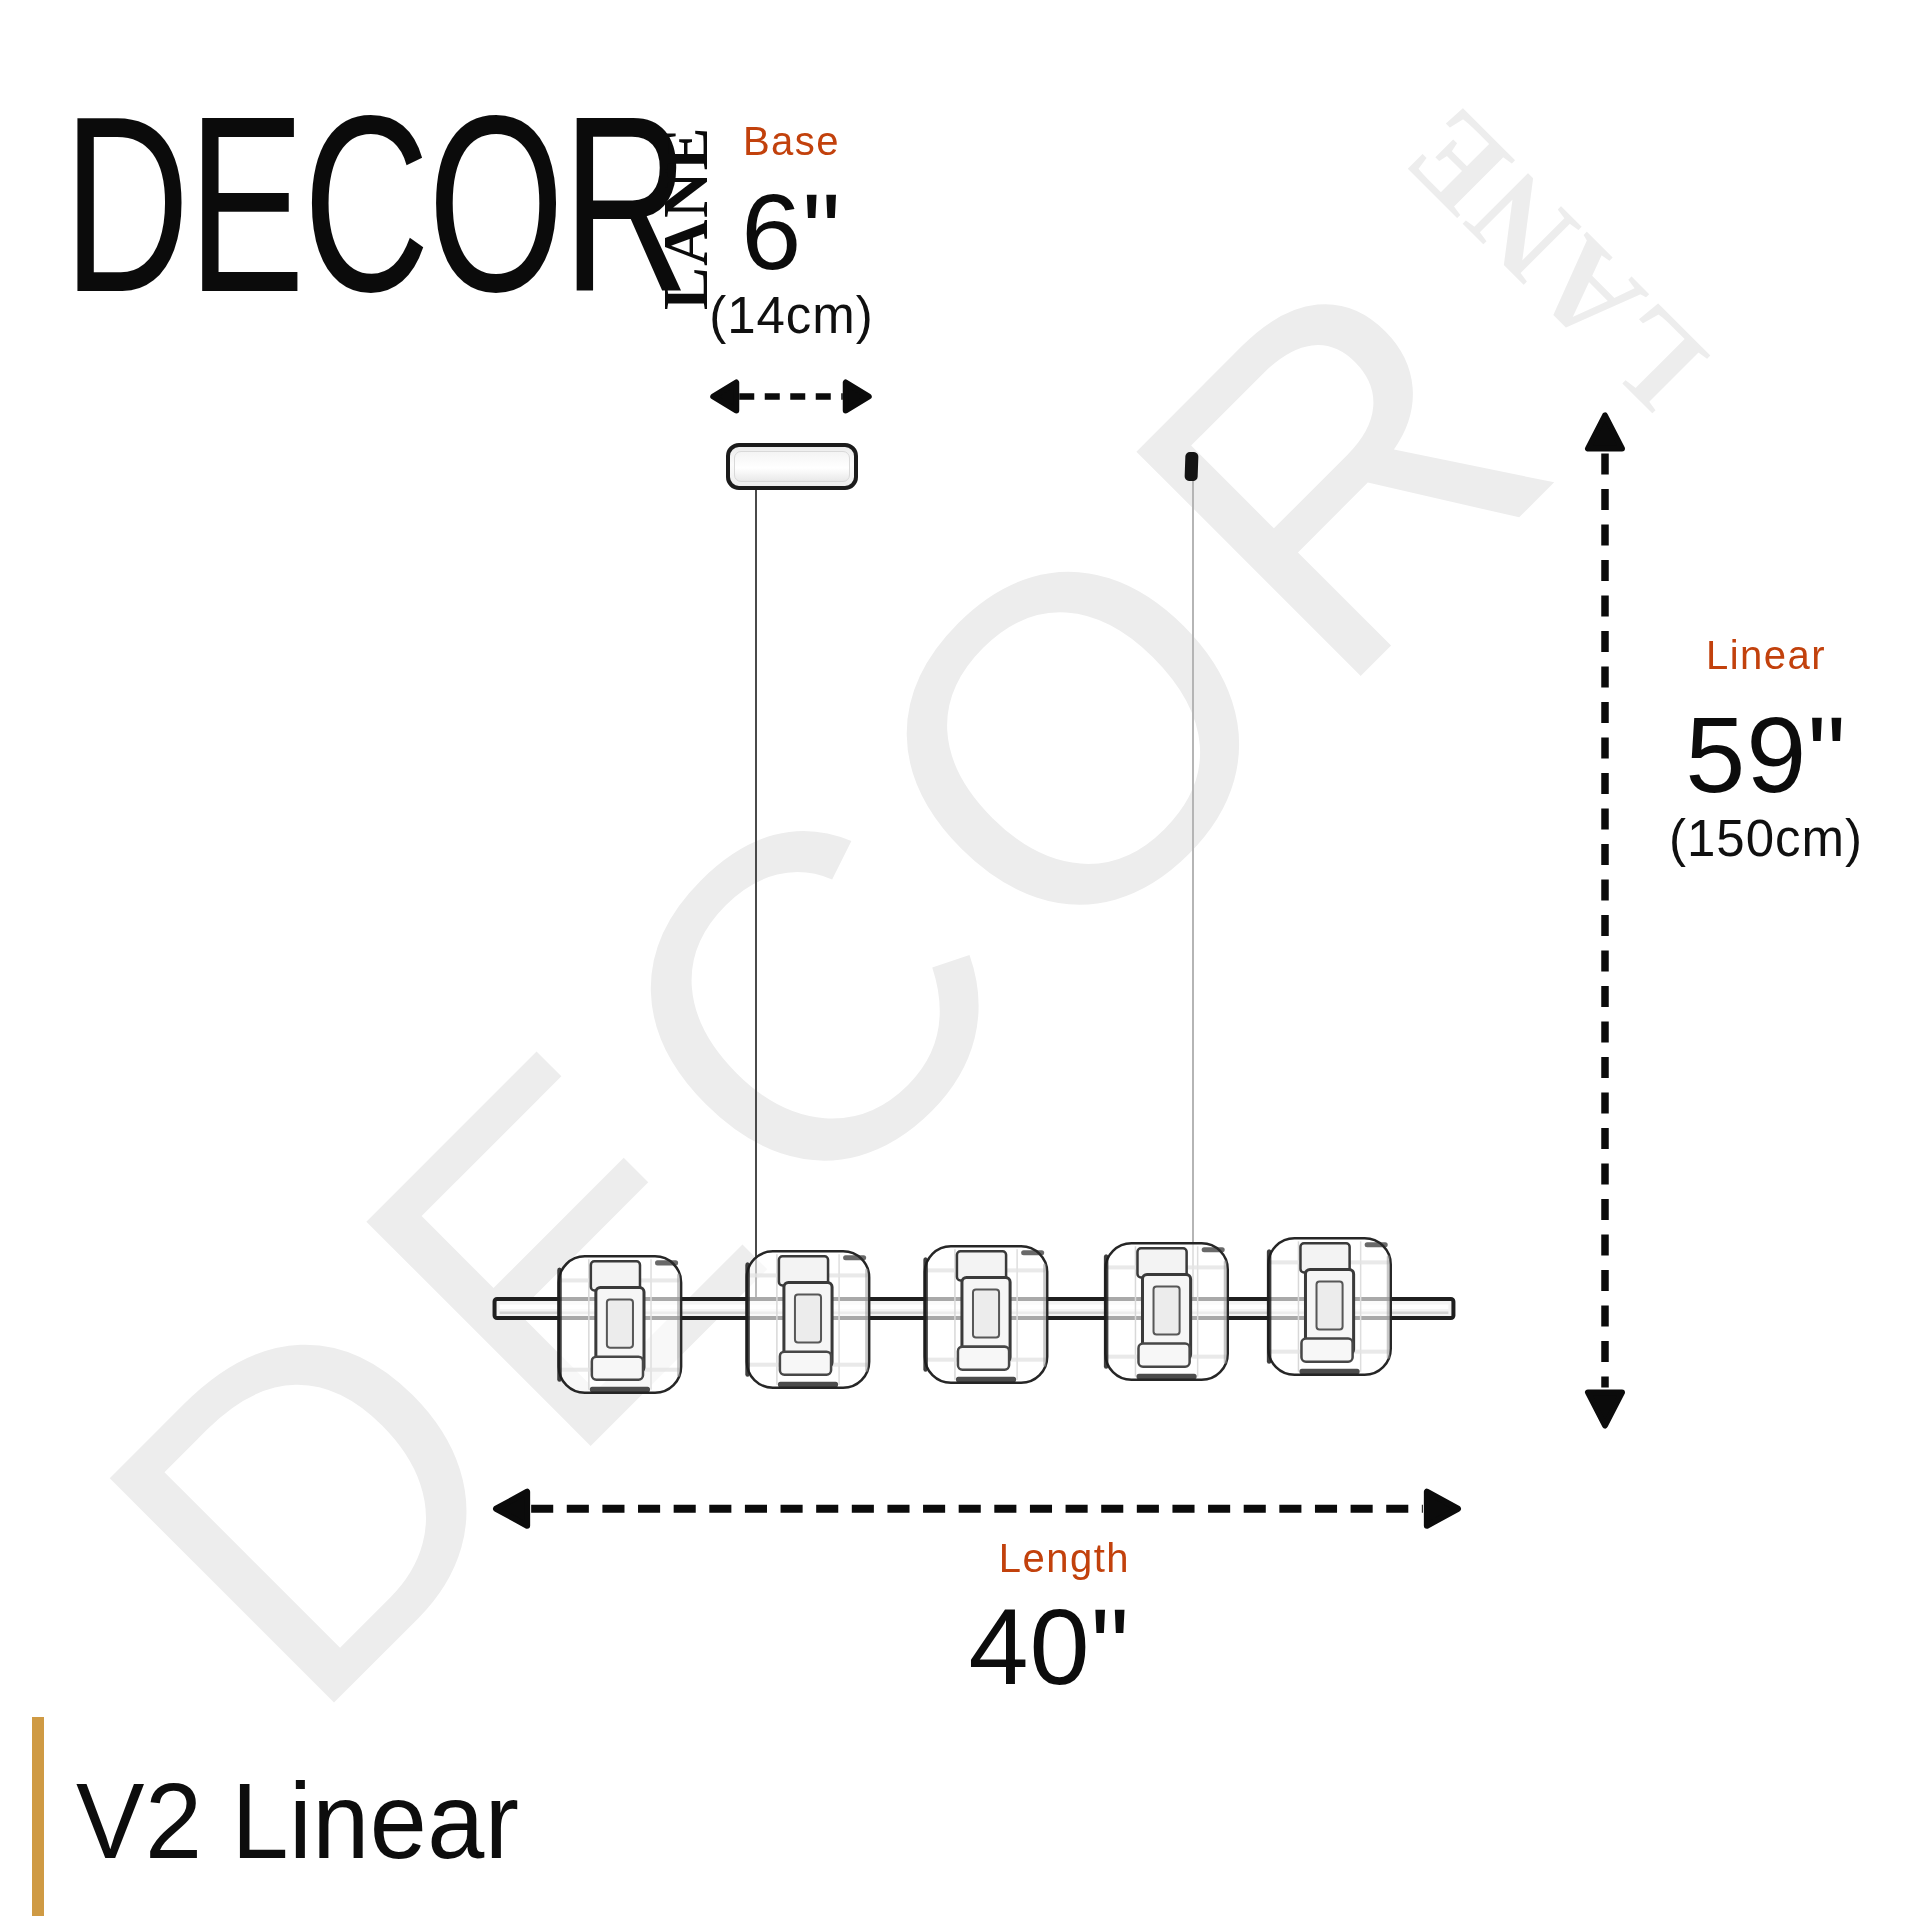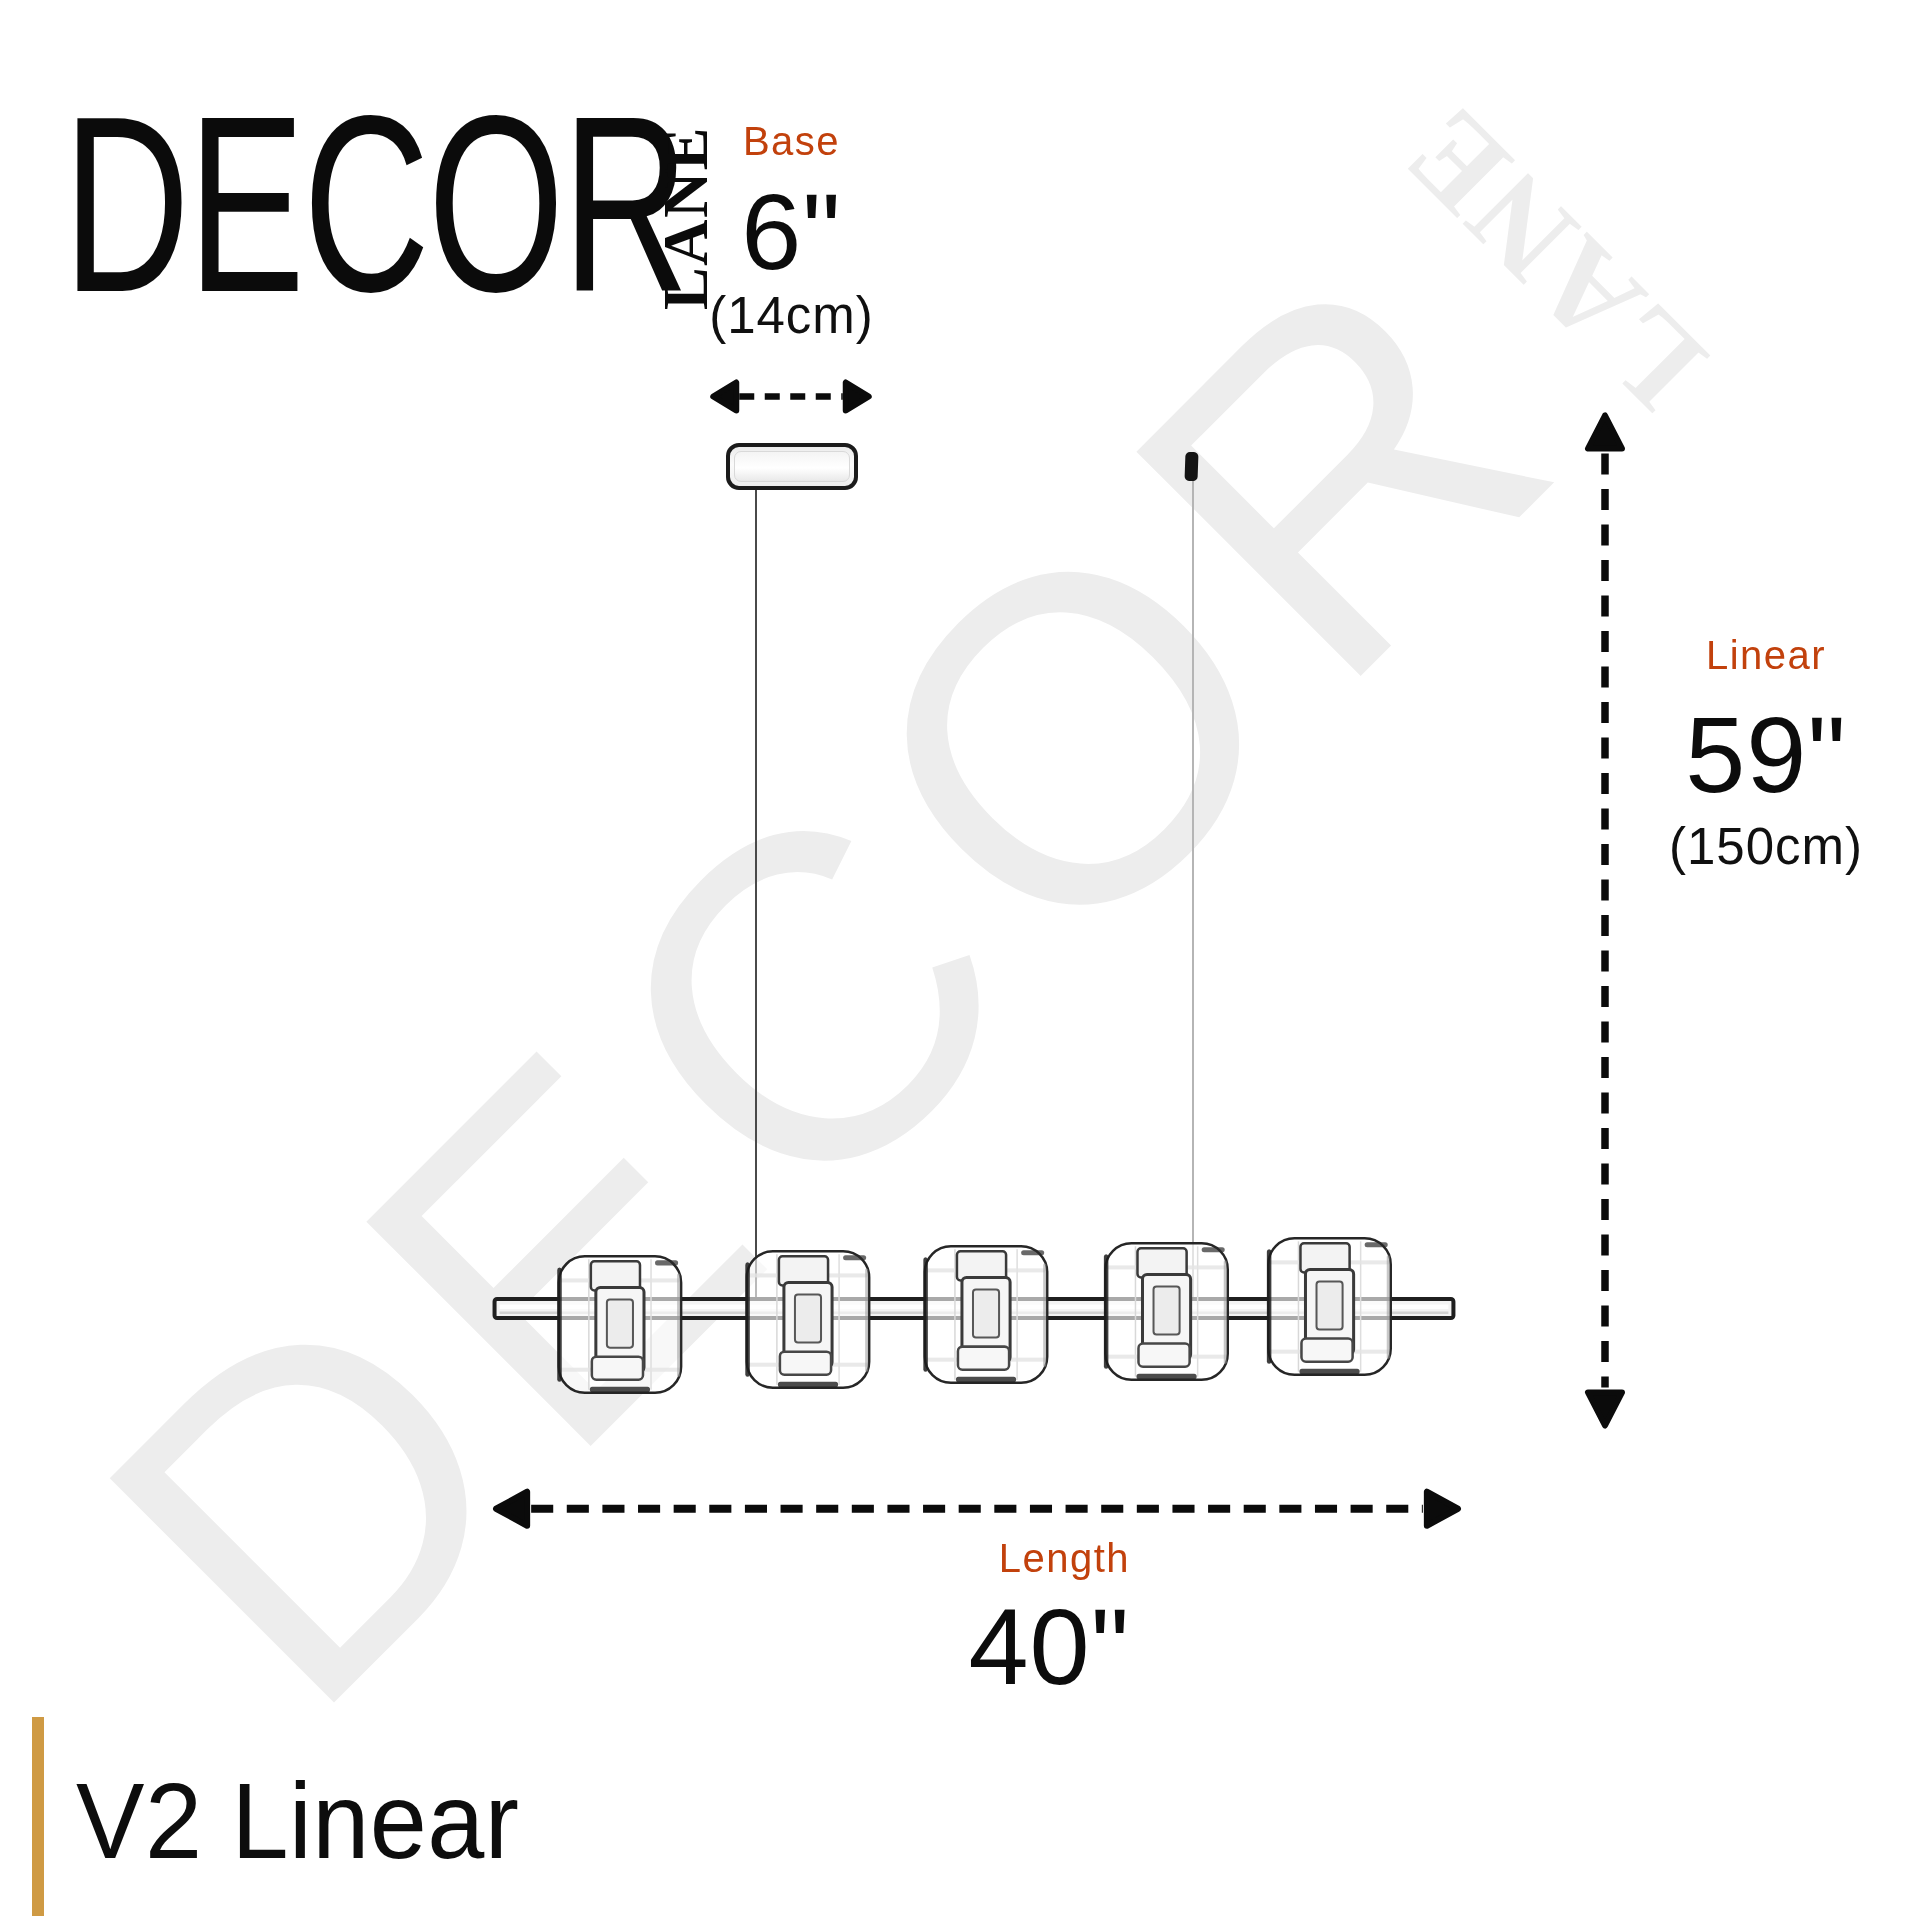--- a/index.html
+++ b/index.html
@@ -29,21 +29,21 @@
   
   .dim-block { position:absolute; text-align:center; z-index:4; }
   .dim-label  { font-size:40px; letter-spacing:1.5px; line-height:1.36; color:#c2410c; }
   .dim-value  { font-size:108px; letter-spacing:1px; line-height:1.0; color:#0c0c0c; }
   .dim-metric { font-size:51px; letter-spacing:1px; color:#101010; }
   .base-block   { left:641px; top:114px;  width:301px; }
   .base-block   .dim-value { margin-top:10px; }
   .base-block   .dim-metric{ }
   .height-block { left:1608px; top:628px; width:316px; }
   .height-block .dim-value { margin-top:19px; }
-  .height-block .dim-metric{ margin-top:8px; }
+  .height-block .dim-metric{ margin-top:0; }
   .length-block { left:829px; top:1531px; width:301px;text-align:right; }
   .length-block .dim-value { margin-top:8px; }
   .length-block .dim-metric{ margin-top:5px; }
 
   
   .arrow-svg { position:absolute; z-index:4; }
   .arrow-line { stroke:#0b0b0b; fill:none; }
   .arrow-head { fill:#0b0b0b; stroke:#0b0b0b; stroke-width:12; stroke-linejoin:round; }
 
   

